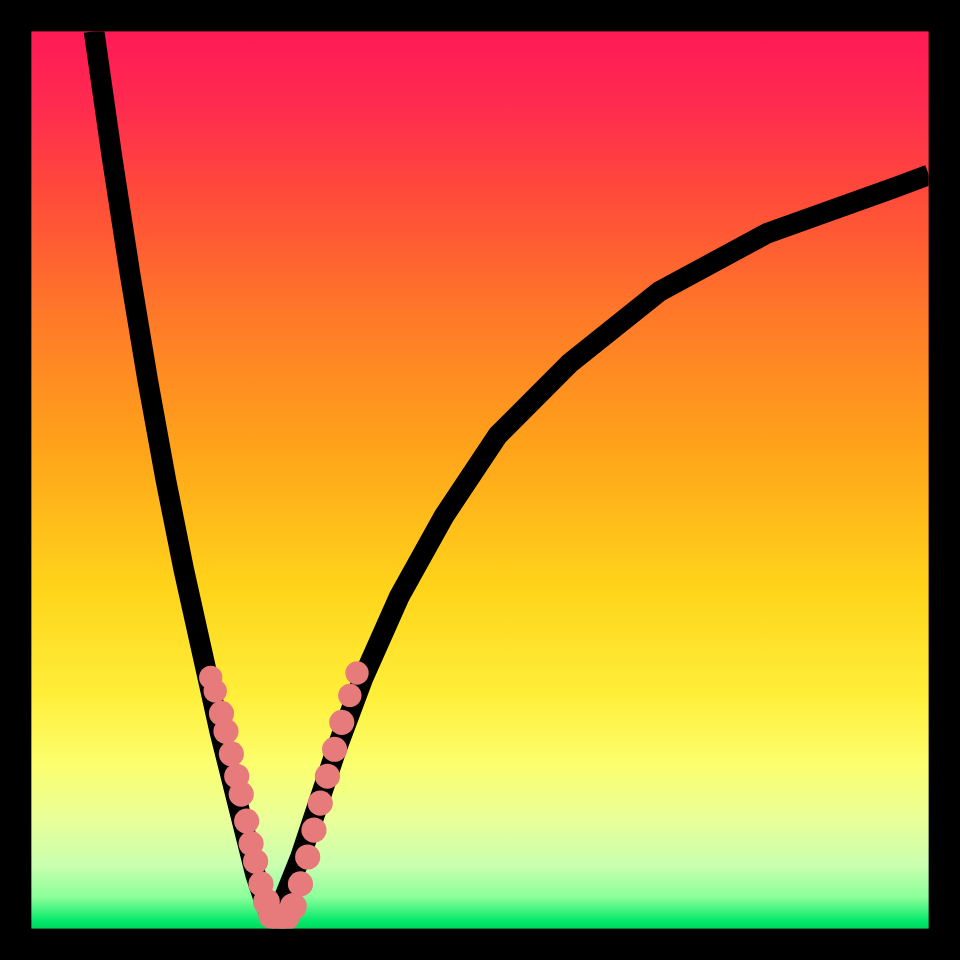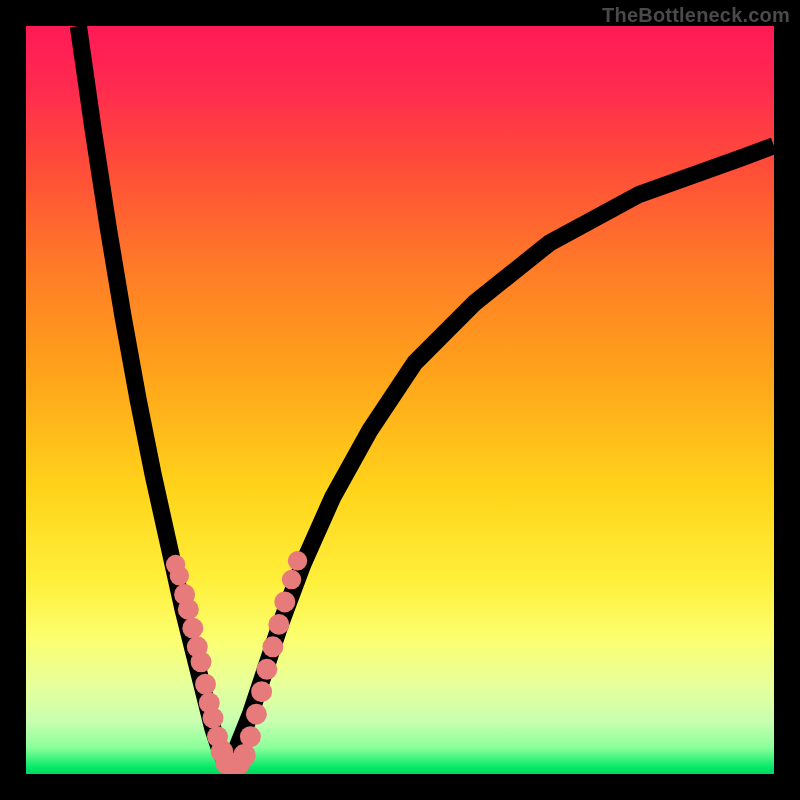--- a/index.html
+++ b/index.html
@@ -94,14 +94,13 @@
           <circle cx="31.5" cy="89" r="1.4" class="marker"></circle>
           <circle cx="32.2" cy="86" r="1.4" class="marker"></circle>
           <circle cx="33" cy="83" r="1.4" class="marker"></circle>
           <circle cx="33.8" cy="80" r="1.4" class="marker"></circle>
           <circle cx="34.6" cy="77" r="1.4" class="marker"></circle>
           <circle cx="35.5" cy="74" r="1.3" class="marker"></circle>
           <circle cx="36.3" cy="71.5" r="1.3" class="marker"></circle>
         </g>
     </svg>
   </div>
-  <div class="watermark">TheBottleneck.com</div>
 </div>
 
 </body></html>

